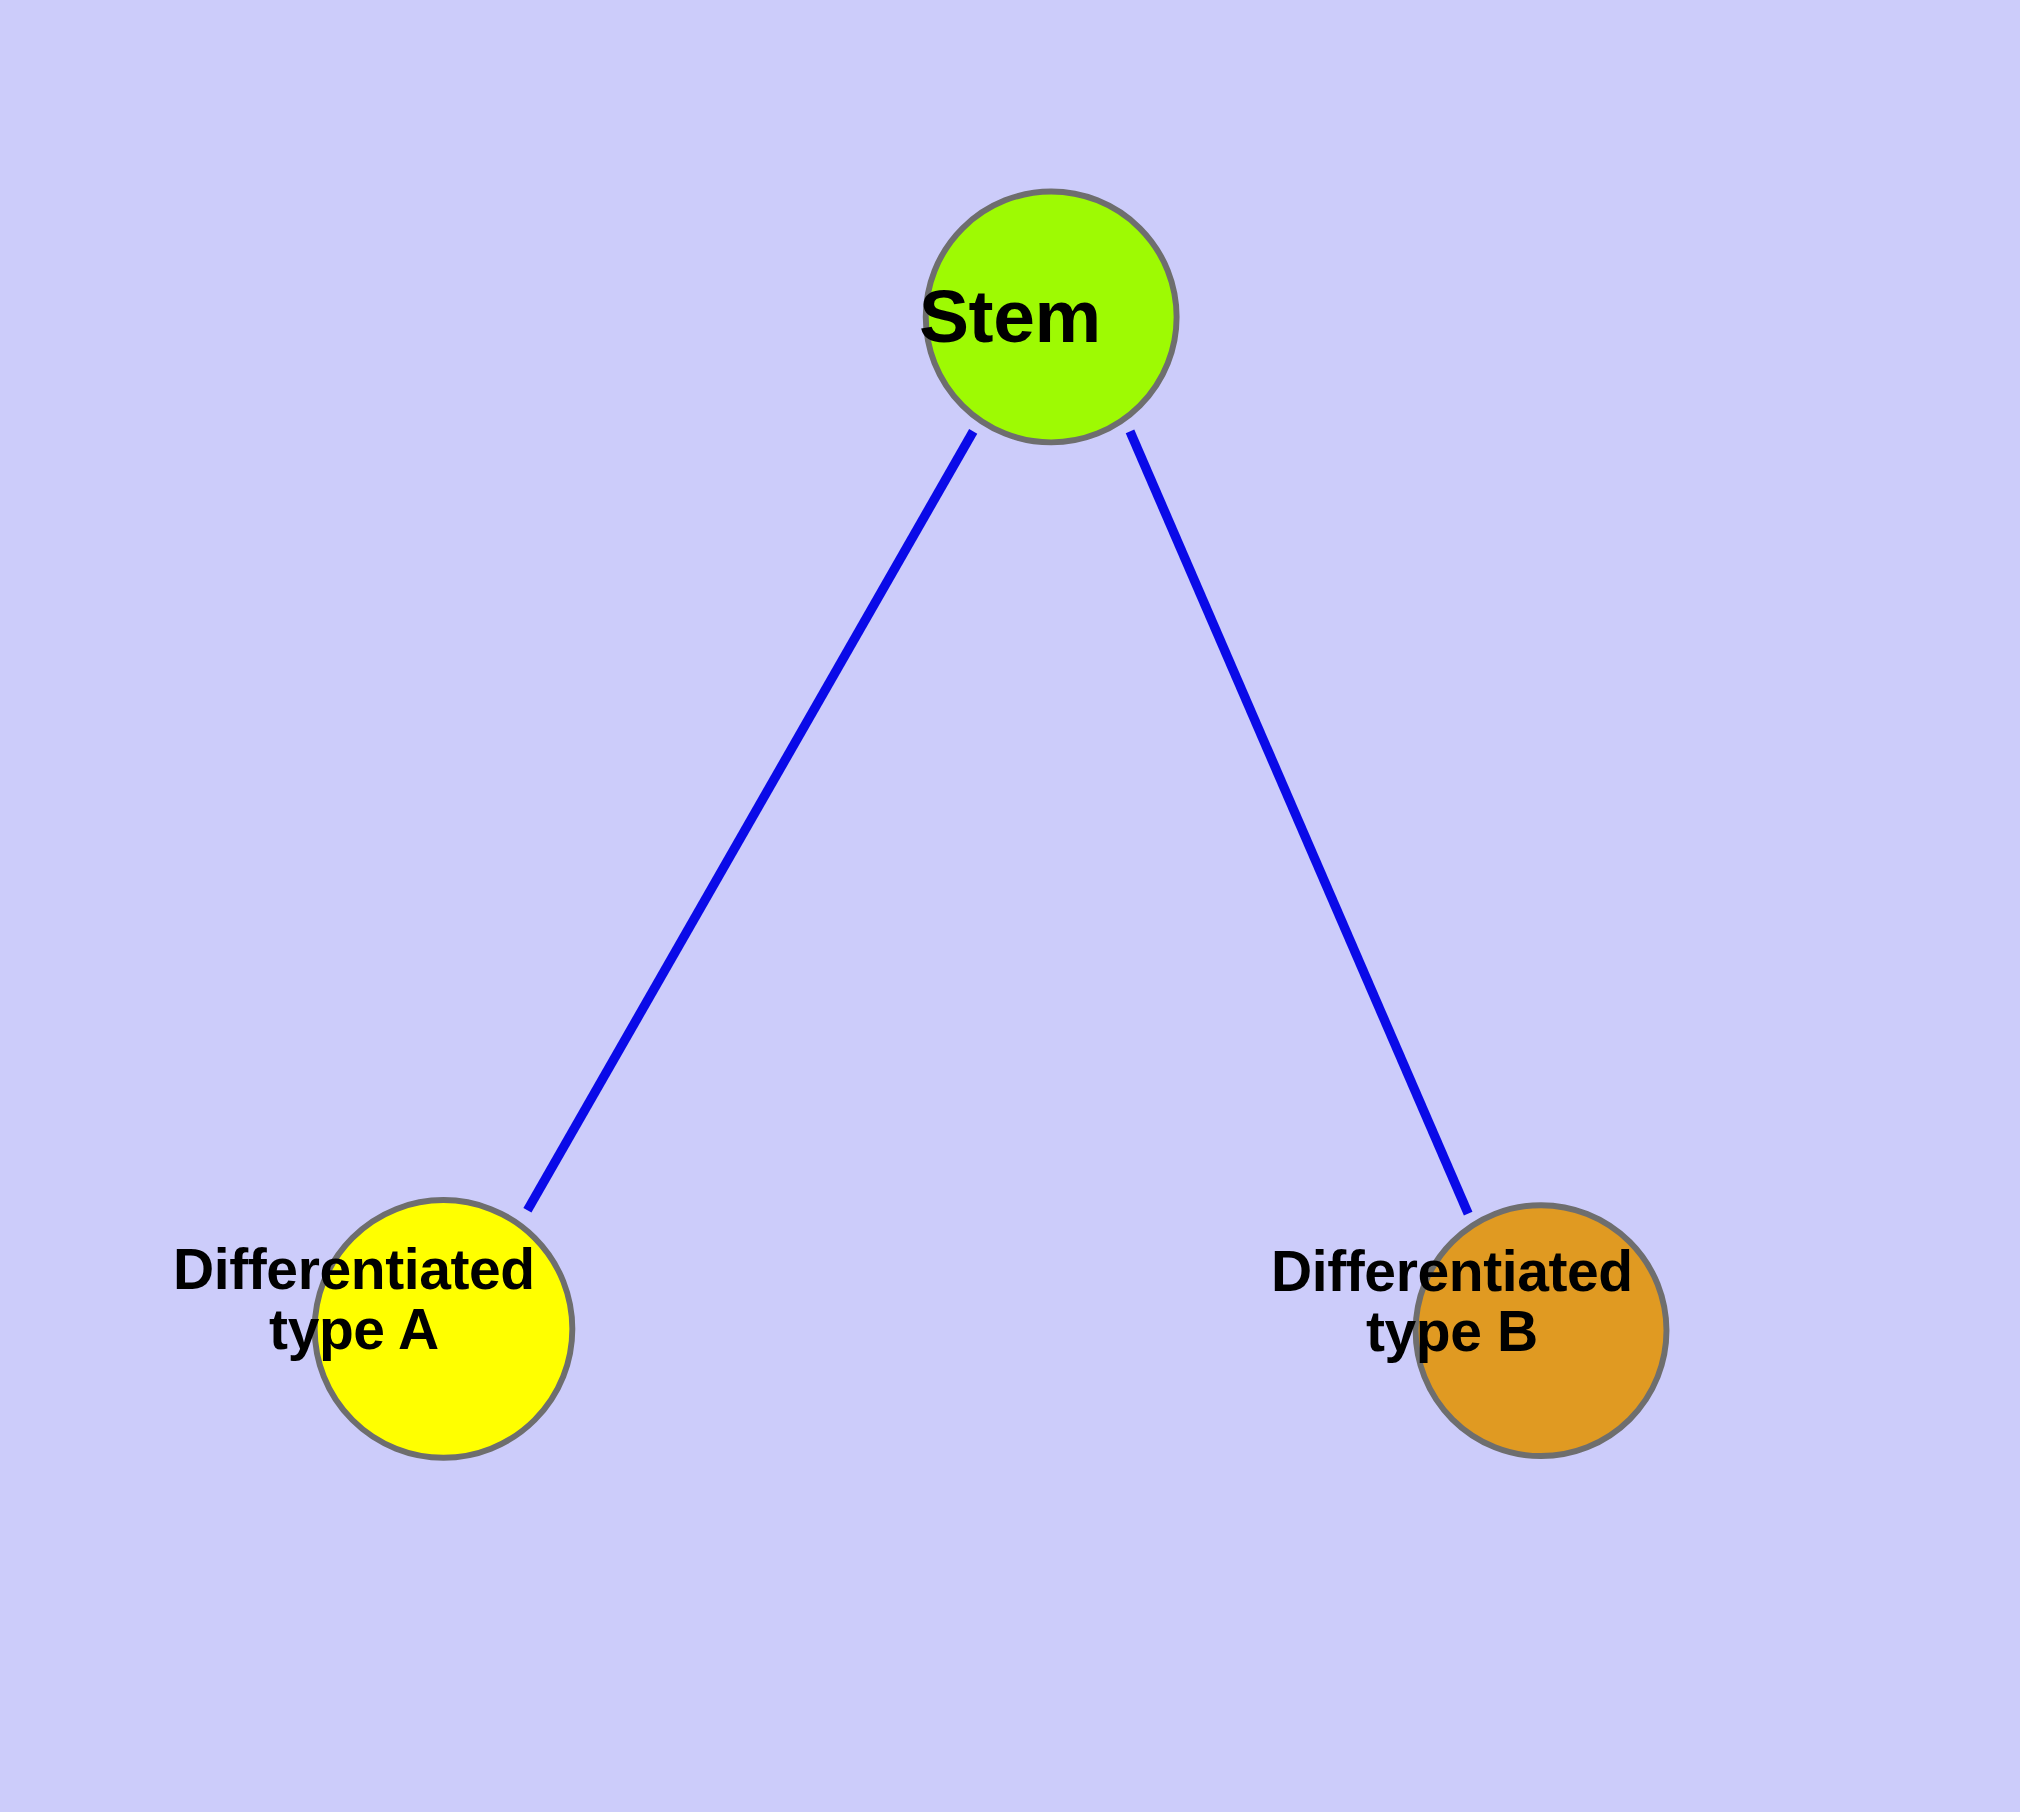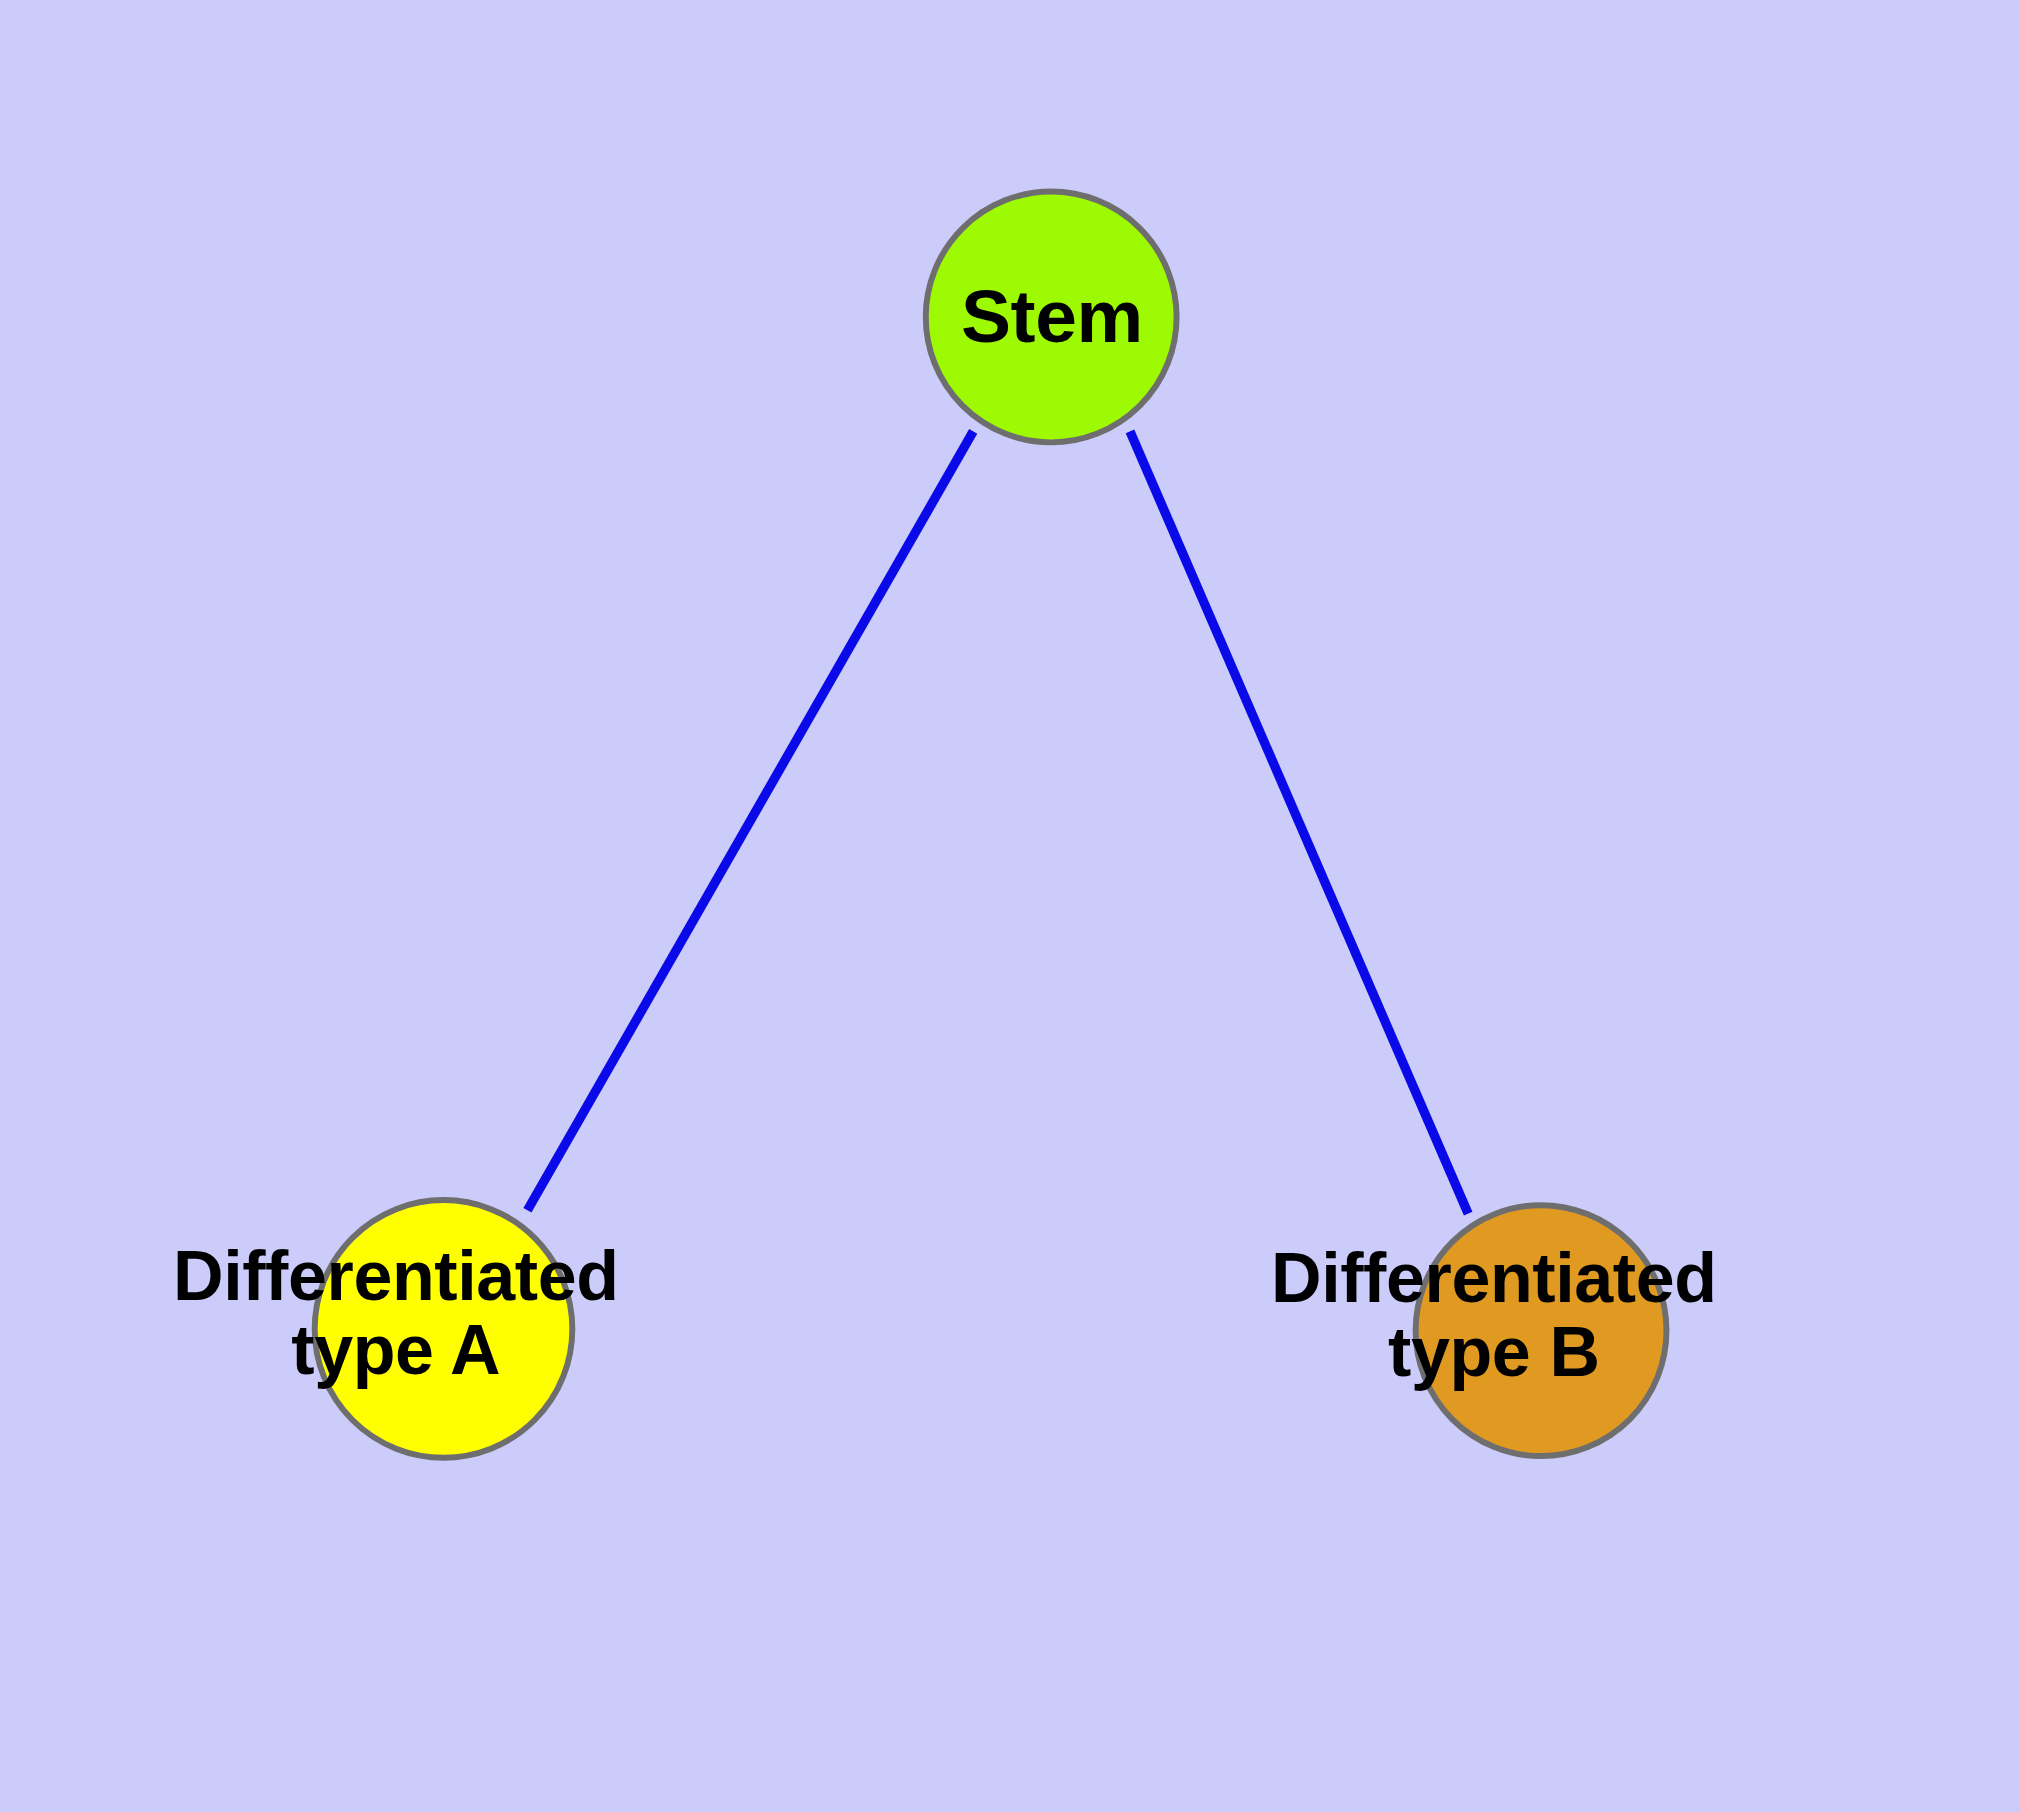--- a/index.html
+++ b/index.html
@@ -33,42 +33,42 @@
     text-align: center;
     white-space: pre;
     line-height: 1.06;
     letter-spacing: -0.4px;
     pointer-events: none;
   }
   .label-stem {
     font-size: 75px;
   }
   .label-leaf {
-    font-size: 70px;
+    font-size: 57px;
   }
 </style>
 </head>
 <body>
 
 <div id="canvas" style="background: rgb(204, 204, 250); width: 2021px; height: 1812px;">
 
   <svg id="graph-svg" viewBox="0 0 2384 2138">
     <g id="edges-layer">
         <line x1="1148" y1="509" x2="622" y2="1428" stroke="#0a0ae8" stroke-width="11" stroke-linecap="butt"></line>
         <line x1="1333" y1="509" x2="1732" y2="1432" stroke="#0a0ae8" stroke-width="11" stroke-linecap="butt"></line>
       </g>
     <g id="nodes-layer">
         <circle cx="1240" cy="374" r="148" fill="#9efa03" stroke="#6e6e6e" stroke-width="7"></circle>
         <circle cx="523" cy="1568" r="152" fill="#ffff00" stroke="#6e6e6e" stroke-width="7"></circle>
         <circle cx="1818" cy="1570" r="148" fill="#e09a22" stroke="#6e6e6e" stroke-width="7"></circle>
       </g>
   </svg>
 
   <div id="labels-layer">
-      <div class="node-label label-stem" style="color: rgb(0, 0, 0); left: 961px; top: 277px;">Stem</div>
+      <div class="node-label label-stem" style="color: rgb(0, 0, 0); left: 919px; top: 277px;">Stem</div>
       <div class="node-label label-leaf" style="color: rgb(0, 0, 0); left: 173px; top: 1239px;">Differentiated
 type A</div>
       <div class="node-label label-leaf" style="color: rgb(0, 0, 0); left: 1271px; top: 1241px;">Differentiated
 type B</div>
     </div>
 
 </div>
 
 
 </body></html>

